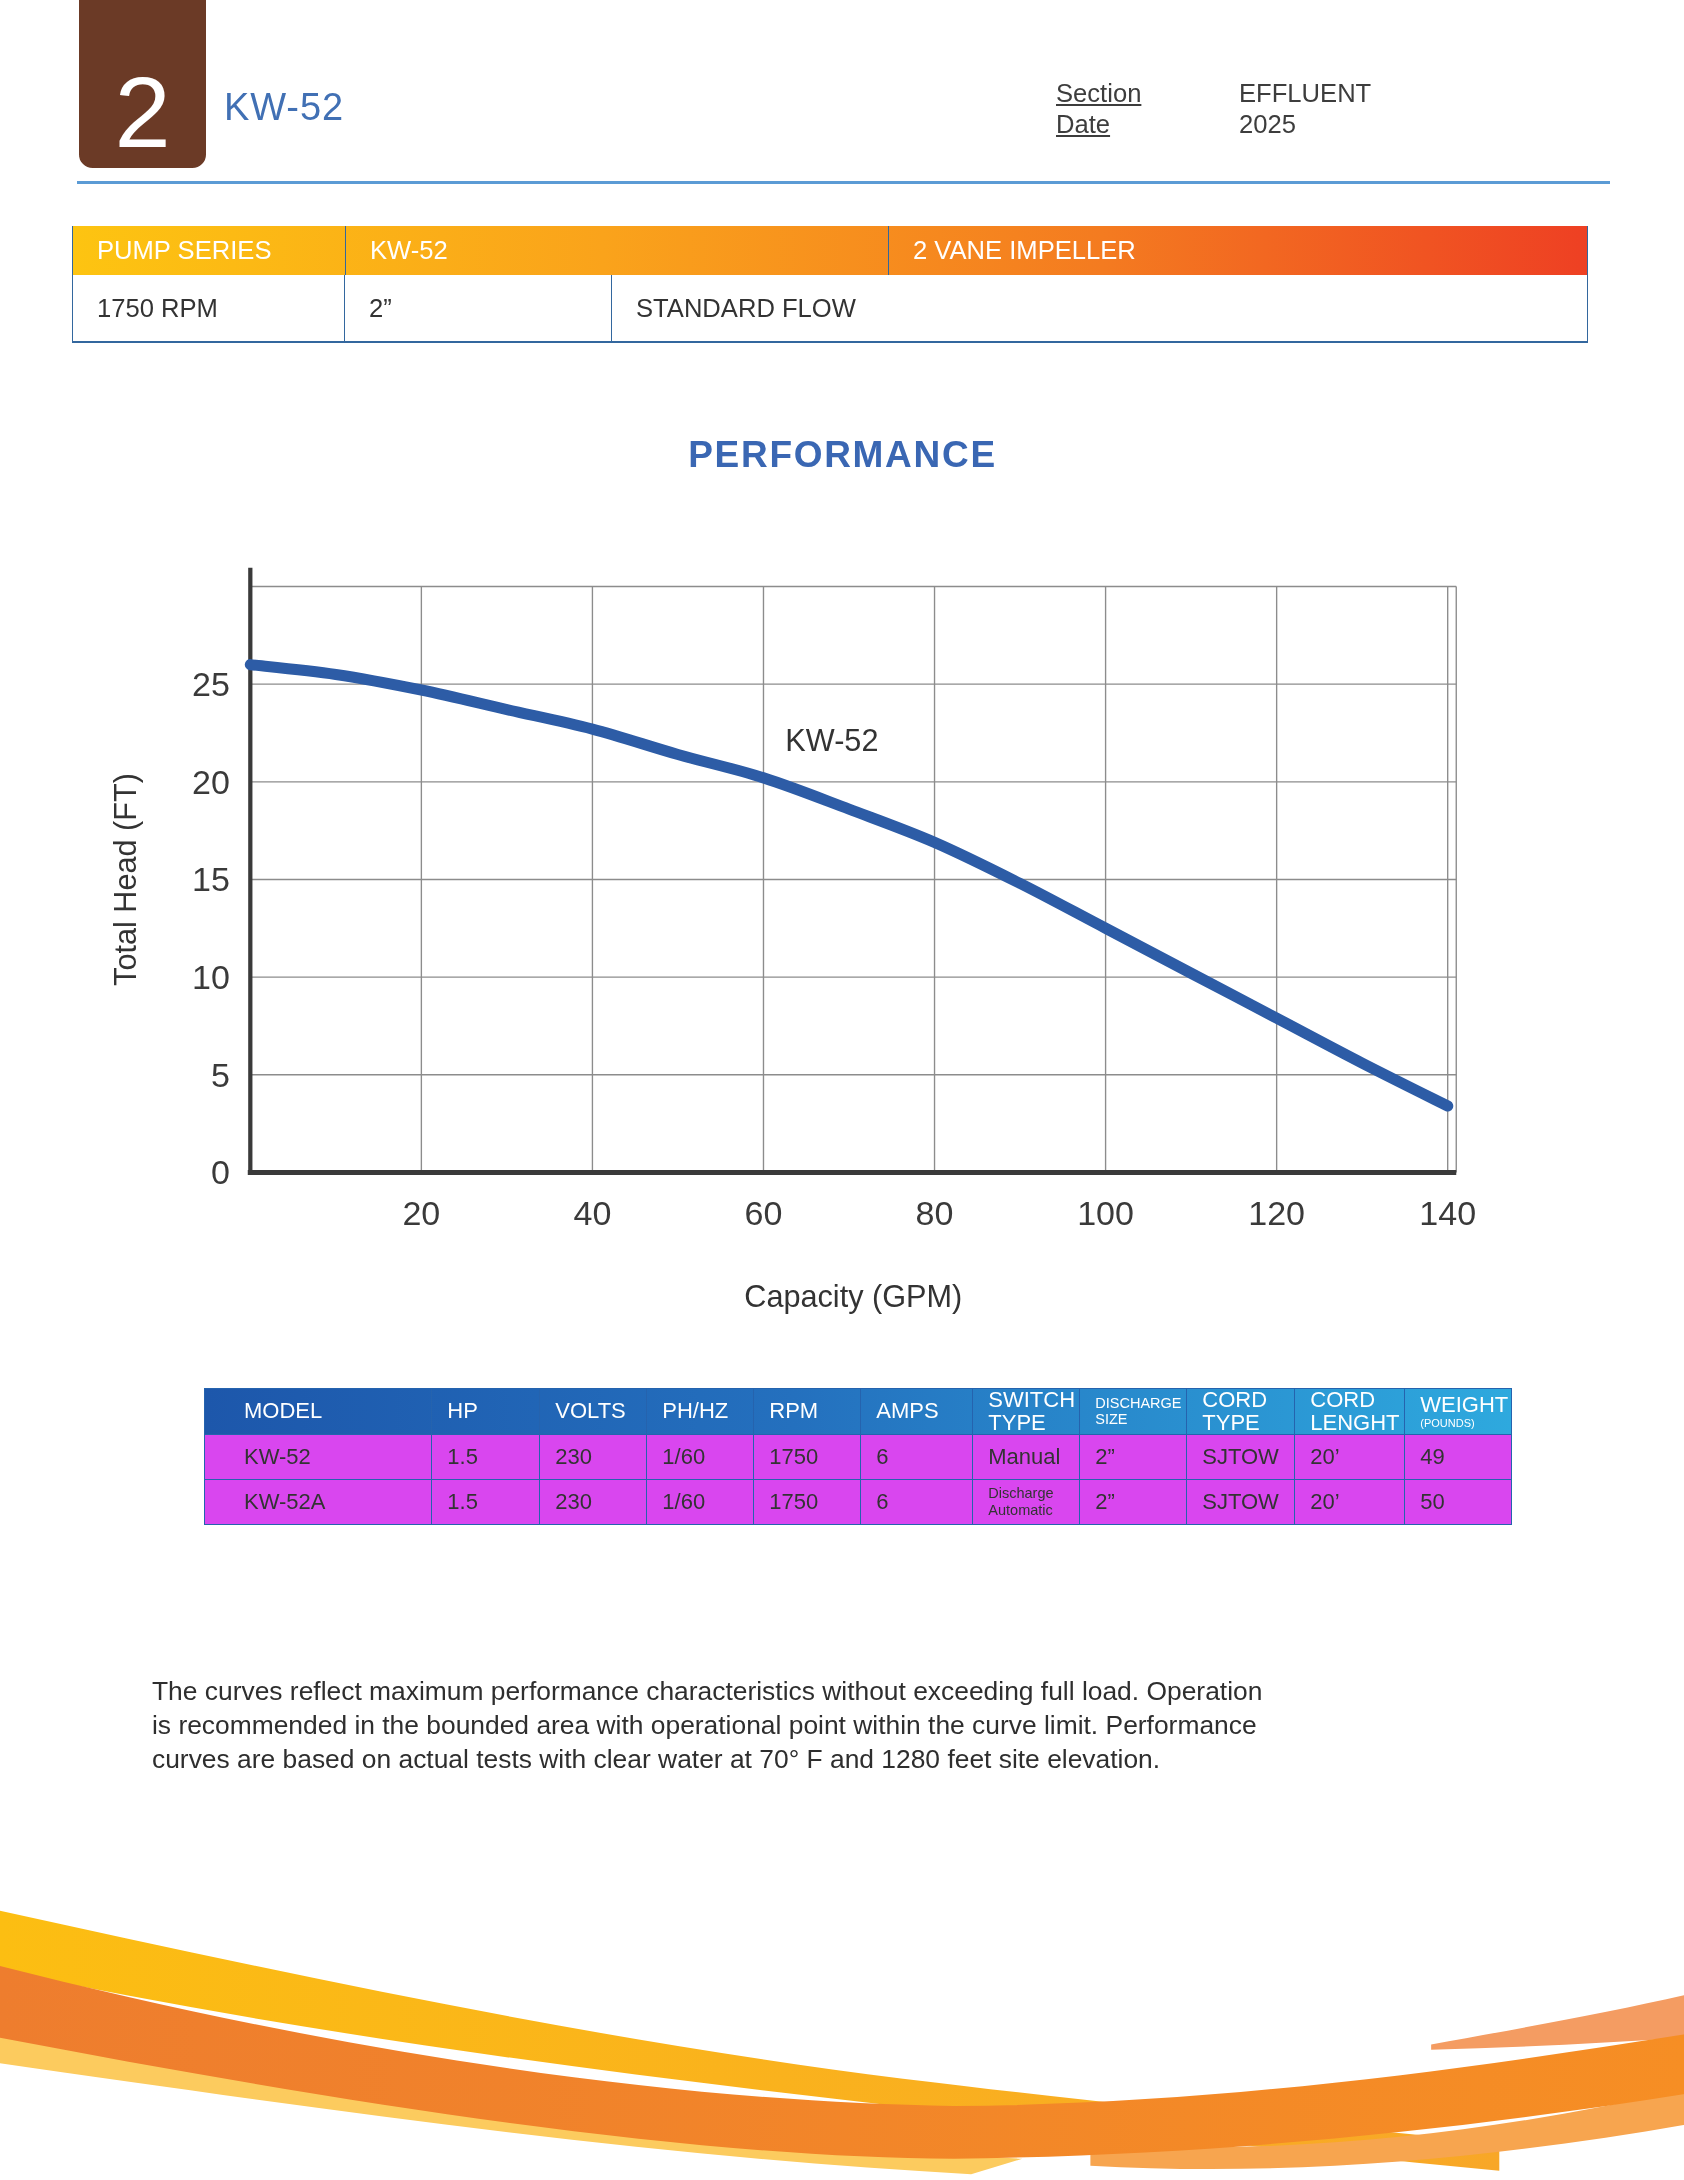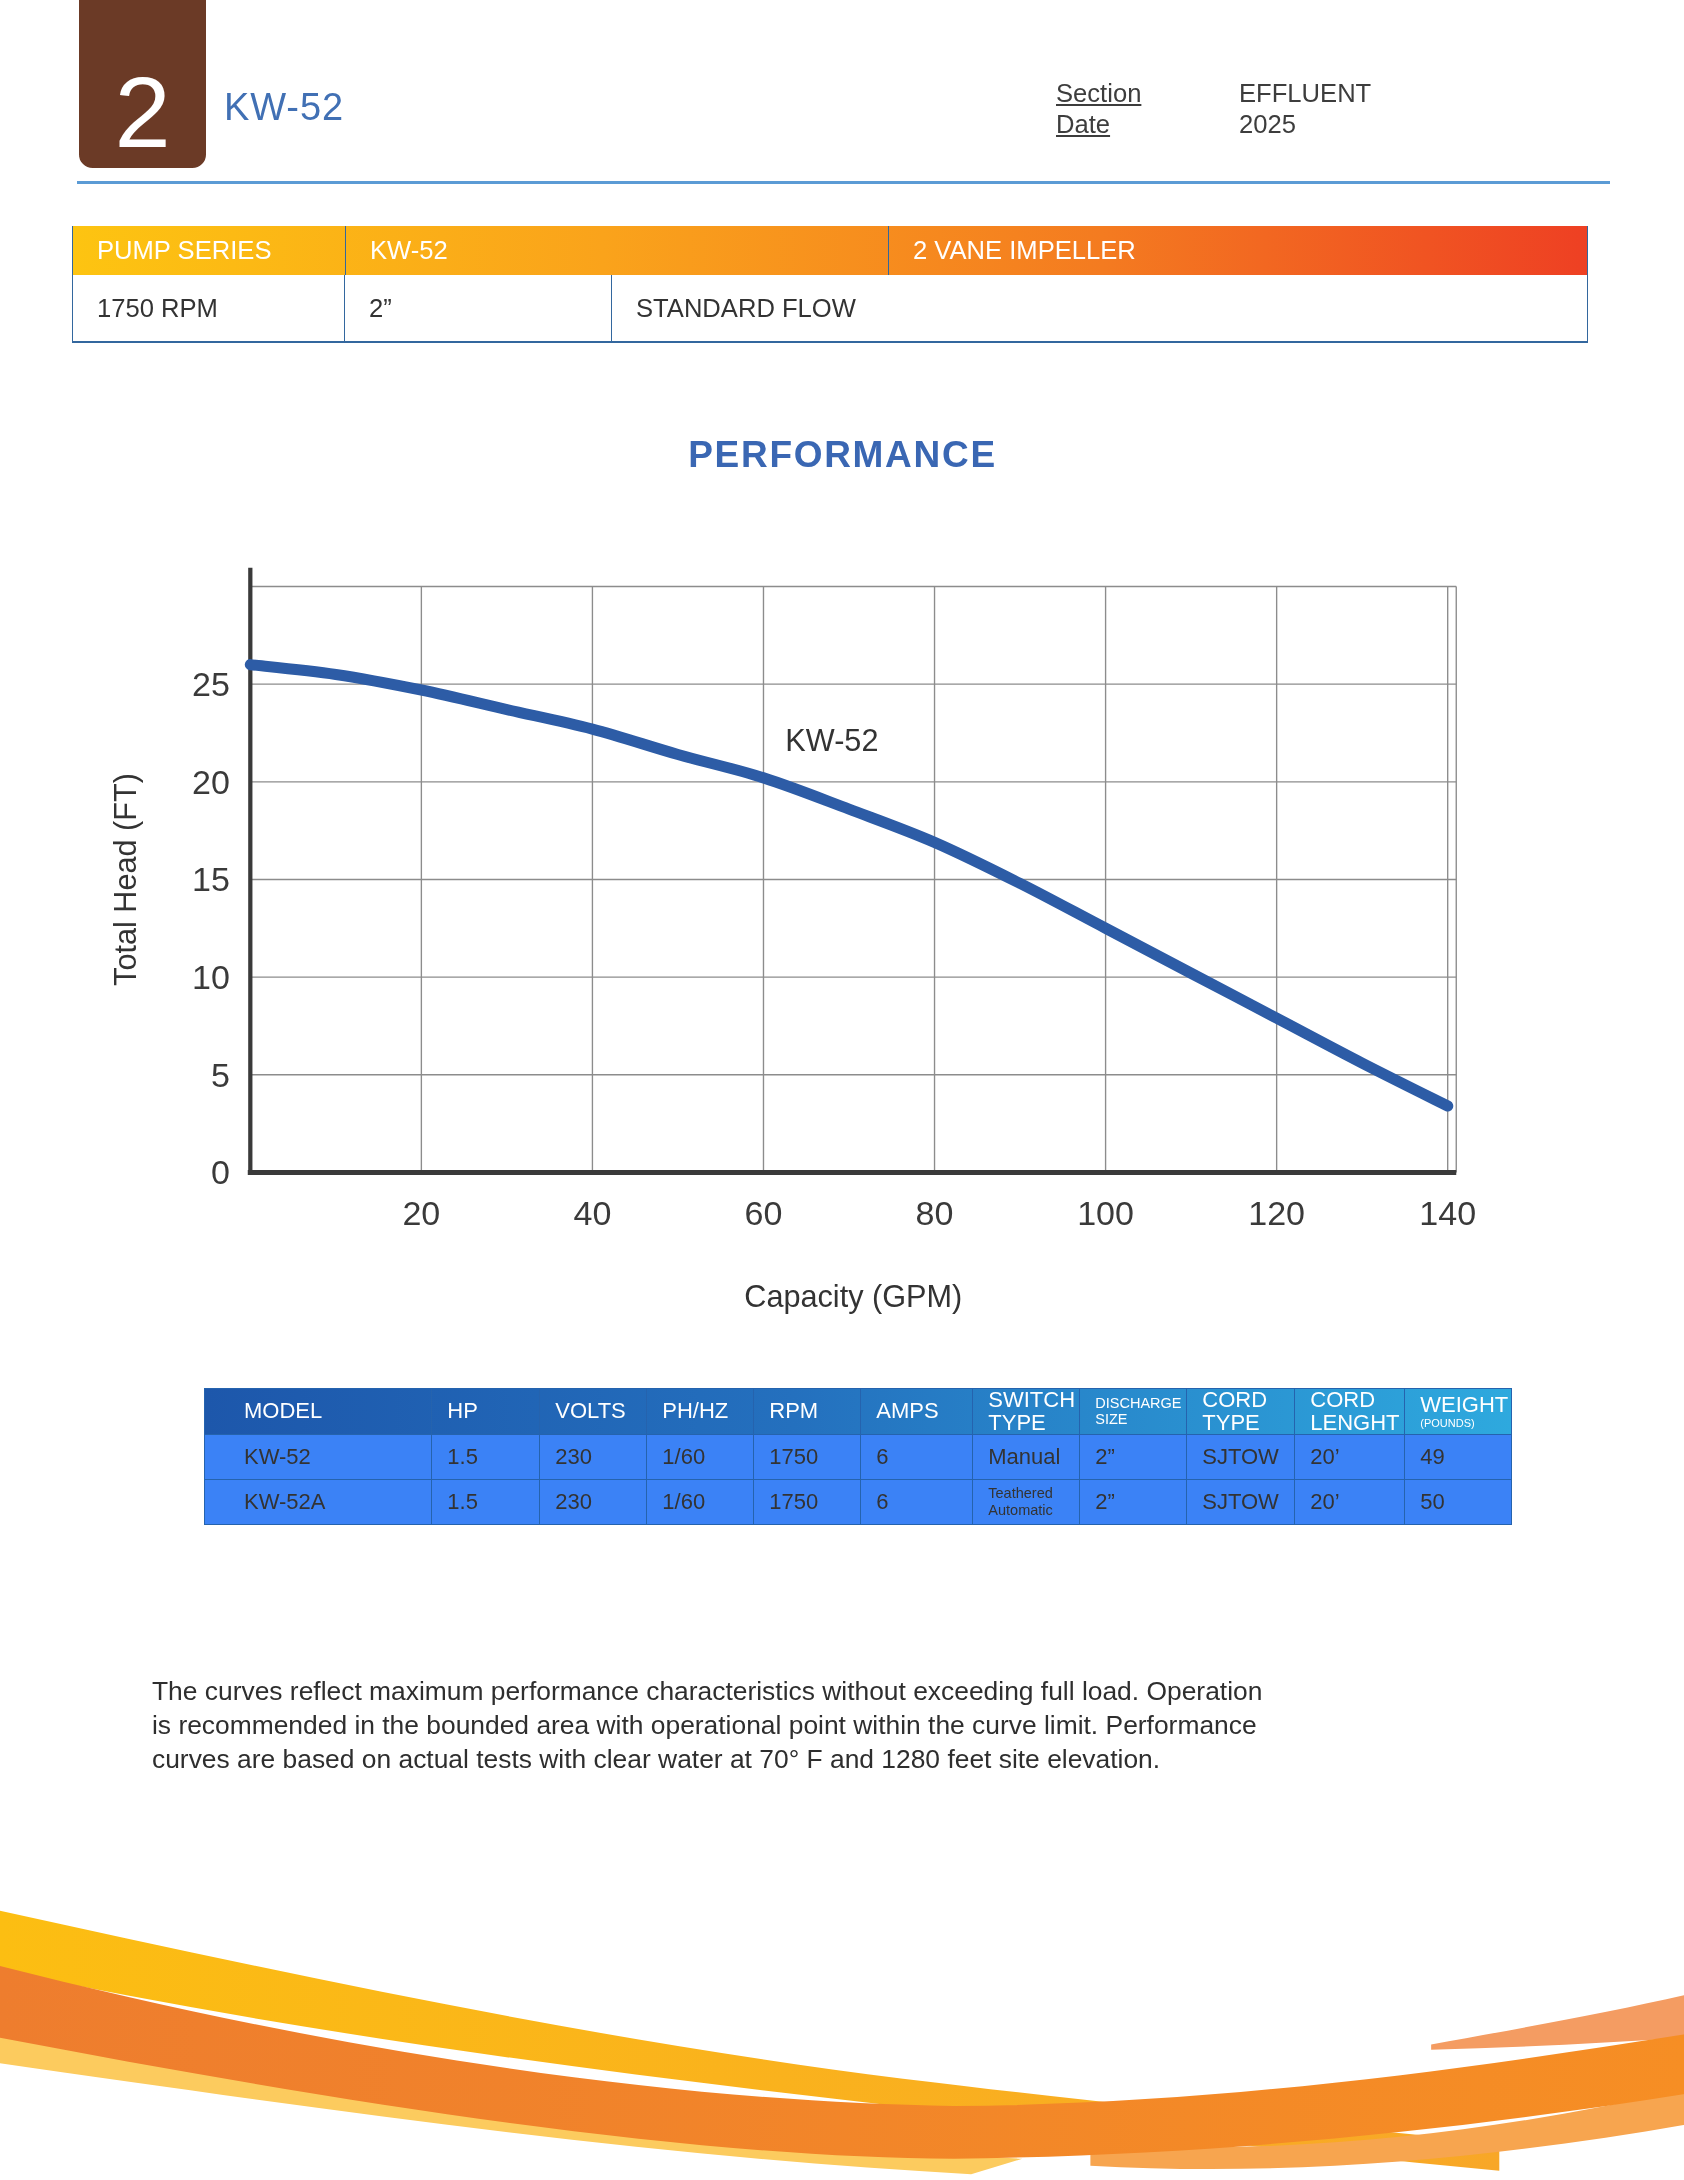--- a/index.html
+++ b/index.html
@@ -40,21 +40,21 @@
   
   .perf-title{position:absolute;left:0;top:434px;width:100%;text-align:center;
               font-size:37px;font-weight:600;color:#3A67B3;letter-spacing:1.7px;}
 
   
   .chart-wrap{position:absolute;left:102px;top:555px;}
   .chart-wrap svg{display:block;}
 
   
   .spec-table{position:absolute;left:204px;top:1388px;width:1308px;
-              border:1.7px solid #2563AE;box-sizing:border-box;background:#3b82f6;}
+              border:1.7px solid #2563AE;box-sizing:border-box;background:#d946ef;}
   .spec-head{display:flex;height:45px;
              background:linear-gradient(90deg,#1D57AB 0%,#2470BE 45%,#2EA9DE 100%);}
   .spec-head .cell{box-sizing:border-box;display:flex;flex-direction:column;
                    justify-content:center;padding-left:15.3px;padding-right:3.4px;
                    color:#ffffff;font-size:22px;line-height:1.02;
                    border-right:1.7px solid #2563AE;}
   .spec-head .cell:last-child{border-right:none;}
   .spec-head .cell.first{padding-left:39px;}
   .spec-head .cell.small-hd{font-size:14.5px;line-height:1.1;}
   .spec-head .sub{font-size:11px;line-height:1.1;}
@@ -200,21 +200,21 @@
         <div class="cell" style="width: 106px;">49</div>
       </div>
       <div class="spec-row">
         <div class="cell first" style="width: 227px;">KW-52A</div>
         <div class="cell" style="width: 108px;">1.5</div>
         <div class="cell" style="width: 107px;">230</div>
         <div class="cell" style="width: 107px;">1/60</div>
         <div class="cell" style="width: 107px;">1750</div>
         <div class="cell" style="width: 112px;">6</div>
         <div class="cell small-cell" style="width: 107px;">
-          <div>Teathered</div>
+          <div>Discharge</div>
           <div>Automatic</div>
         </div>
         <div class="cell" style="width: 107px;">2”</div>
         <div class="cell" style="width: 108px;">SJTOW</div>
         <div class="cell" style="width: 110px;">20’</div>
         <div class="cell" style="width: 106px;">50</div>
       </div>
     </div>
 </div>
 

